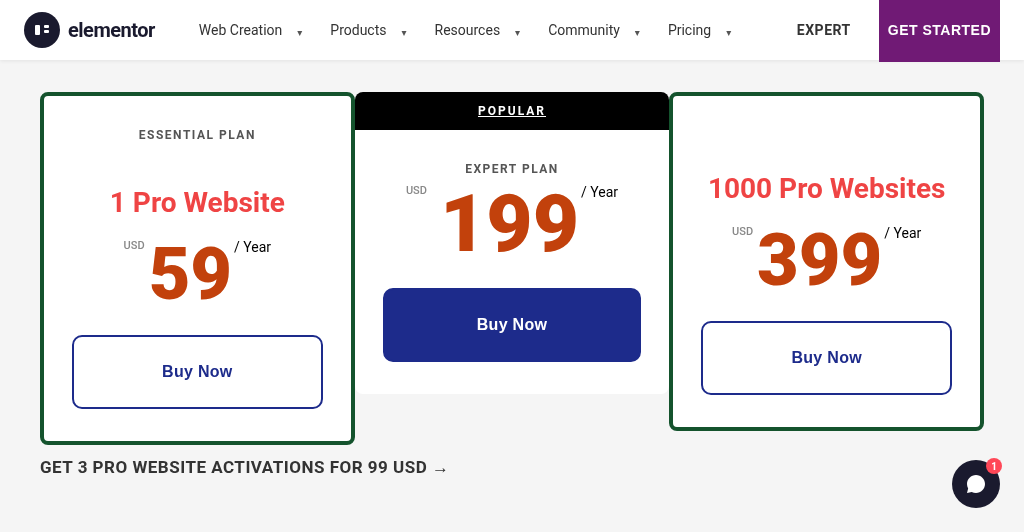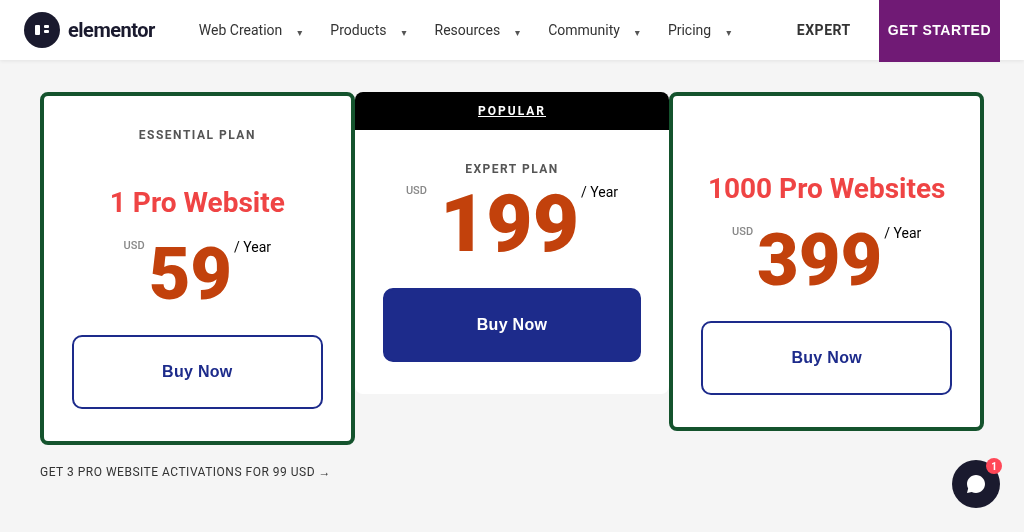--- a/index.html
+++ b/index.html
@@ -208,23 +208,23 @@
       color: #1d2b8b;
     }
     .buy-btn.filled {
       background: #1d2b8b;
       color: #fff;
       border-color: #1d2b8b;
     }
 
     
     .promo-link {
-      margin-top: 20px;
-      font-size: 12px;
-      font-weight: 400;
+      margin-top: 12px;
+      font-size: 17px;
+      font-weight: 700;
       color: #333;
       letter-spacing: 0.5px;
       cursor: pointer;
       display: inline-flex;
       align-items: center;
       gap: 6px;
     }
 
     
     .chat-button {

